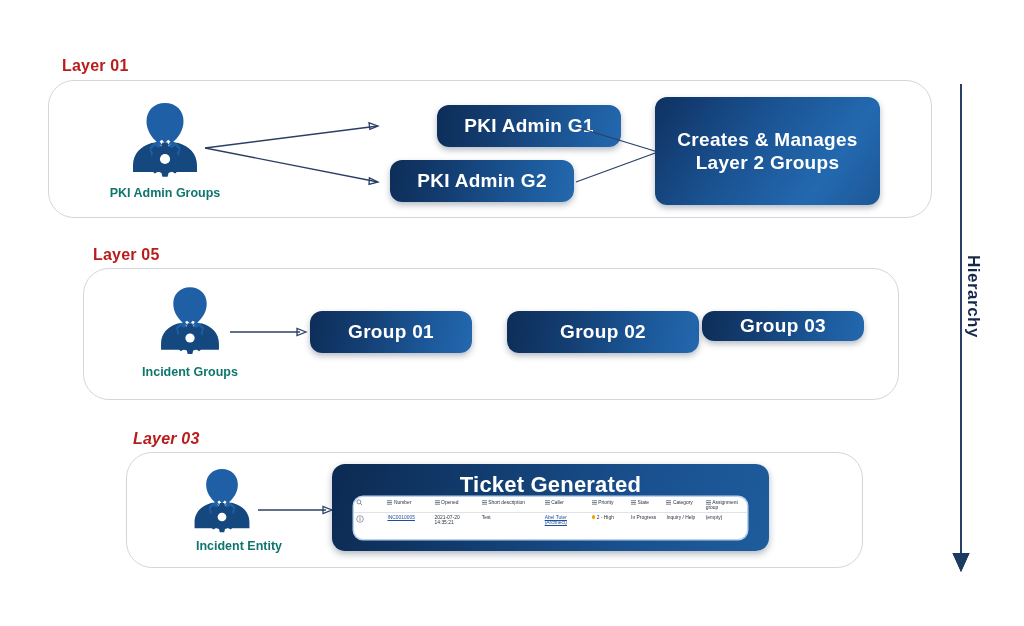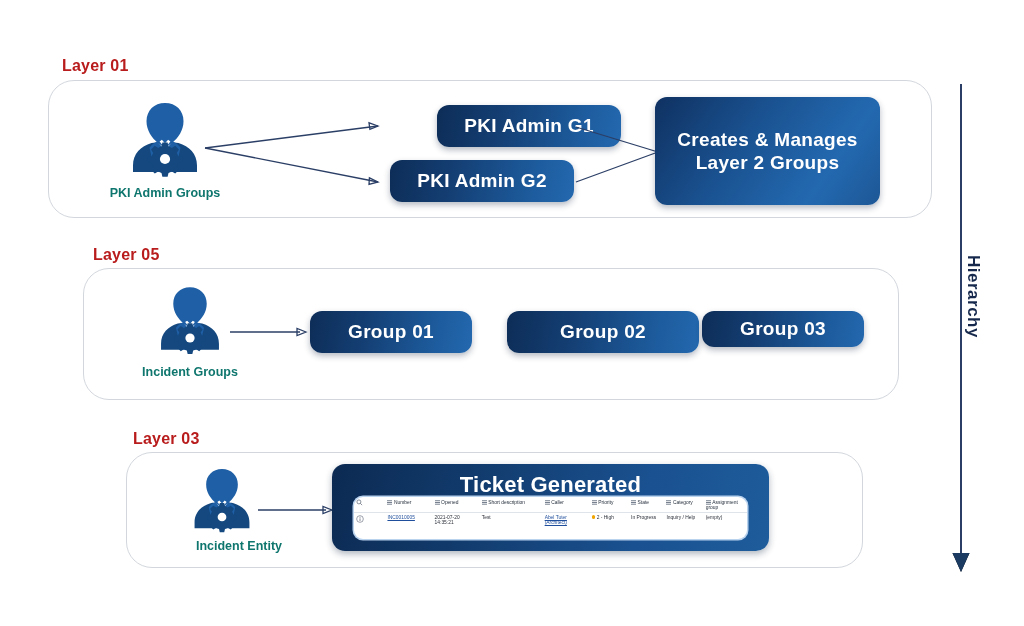--- a/index.html
+++ b/index.html
@@ -189,23 +189,23 @@
   </div>
   <div class="person-caption" style="left:190px; top:365px;">Incident Groups</div>
 
   <svg class="conn" style="left:228px; top:318px;" width="84" height="28">
     <path d="M2 14 L72 14"></path>
     <path d="M78 14 l-9 -3.6 v7.2 z" fill="#2b3f66" stroke="none"></path>
   </svg>
 
   <div class="pill" style="left:310px; top:311px; width:162px; height:42px;">Group 01</div>
   <div class="pill" style="left:507px; top:311px; width:192px; height:42px;">Group 02</div>
-  <div class="pill" style="left:702px; top:311px; width:162px; height:36px;text-align:right;">Group 03</div>
-
-  <div class="layer-label" style="left:133px; top:430px;">Layer 03</div>
+  <div class="pill" style="left:702px; top:311px; width:162px; height:30px;text-align:right;">Group 03</div>
+
+  <div class="layer-label" style="left:133px; top:430px;font-style:italic;">Layer 03</div>
 
   <div class="layer-box" style="left:126px; top:452px; width:737px; height:116px;"></div>
 
   <div class="person" style="left:186px; top:463px; width:72px; height:72px;">
     <svg width="72" height="72" viewBox="0 0 84 84" aria-hidden="true">
       <path d="M42 7c-11 0-18.5 7.6-18.5 18.2 0 9.3 5.4 16.6 11.2 21.5 2.6 2.2 5.2 3.9 7.3 3.9s4.7-1.7 7.3-3.9c5.8-4.9 11.2-12.2 11.2-21.5C60.5 14.6 53 7 42 7z" fill="#1f5fa5"></path>
       <path d="M28.5 47c-10.8 3.2-18.5 10.8-18.5 22.4V76h22V57.5c0-4 1.3-7.8 3.6-10.9-2.4-.3-4.8-.2-7.1.4z" fill="#14487f"></path>
       <path d="M55.5 47c10.8 3.2 18.5 10.8 18.5 22.4V76H52V57.5c0-4-1.3-7.8-3.6-10.9 2.4-.3 4.8-.2 7.1.4z" fill="#14487f"></path>
       <path d="M34.4 45.6 42 54.6l7.6-9c3.3 1.3 6 3.3 7.9 6.1L52 76H32L26.5 51.7c1.9-2.8 4.6-4.8 7.9-6.1z" fill="#1f5fa5"></path>
       <path d="M36.6 45.4 42 52.2l5.4-6.8-2.3-1.6L42 47.2l-3.1-3.4z" fill="#ffffff"></path>

